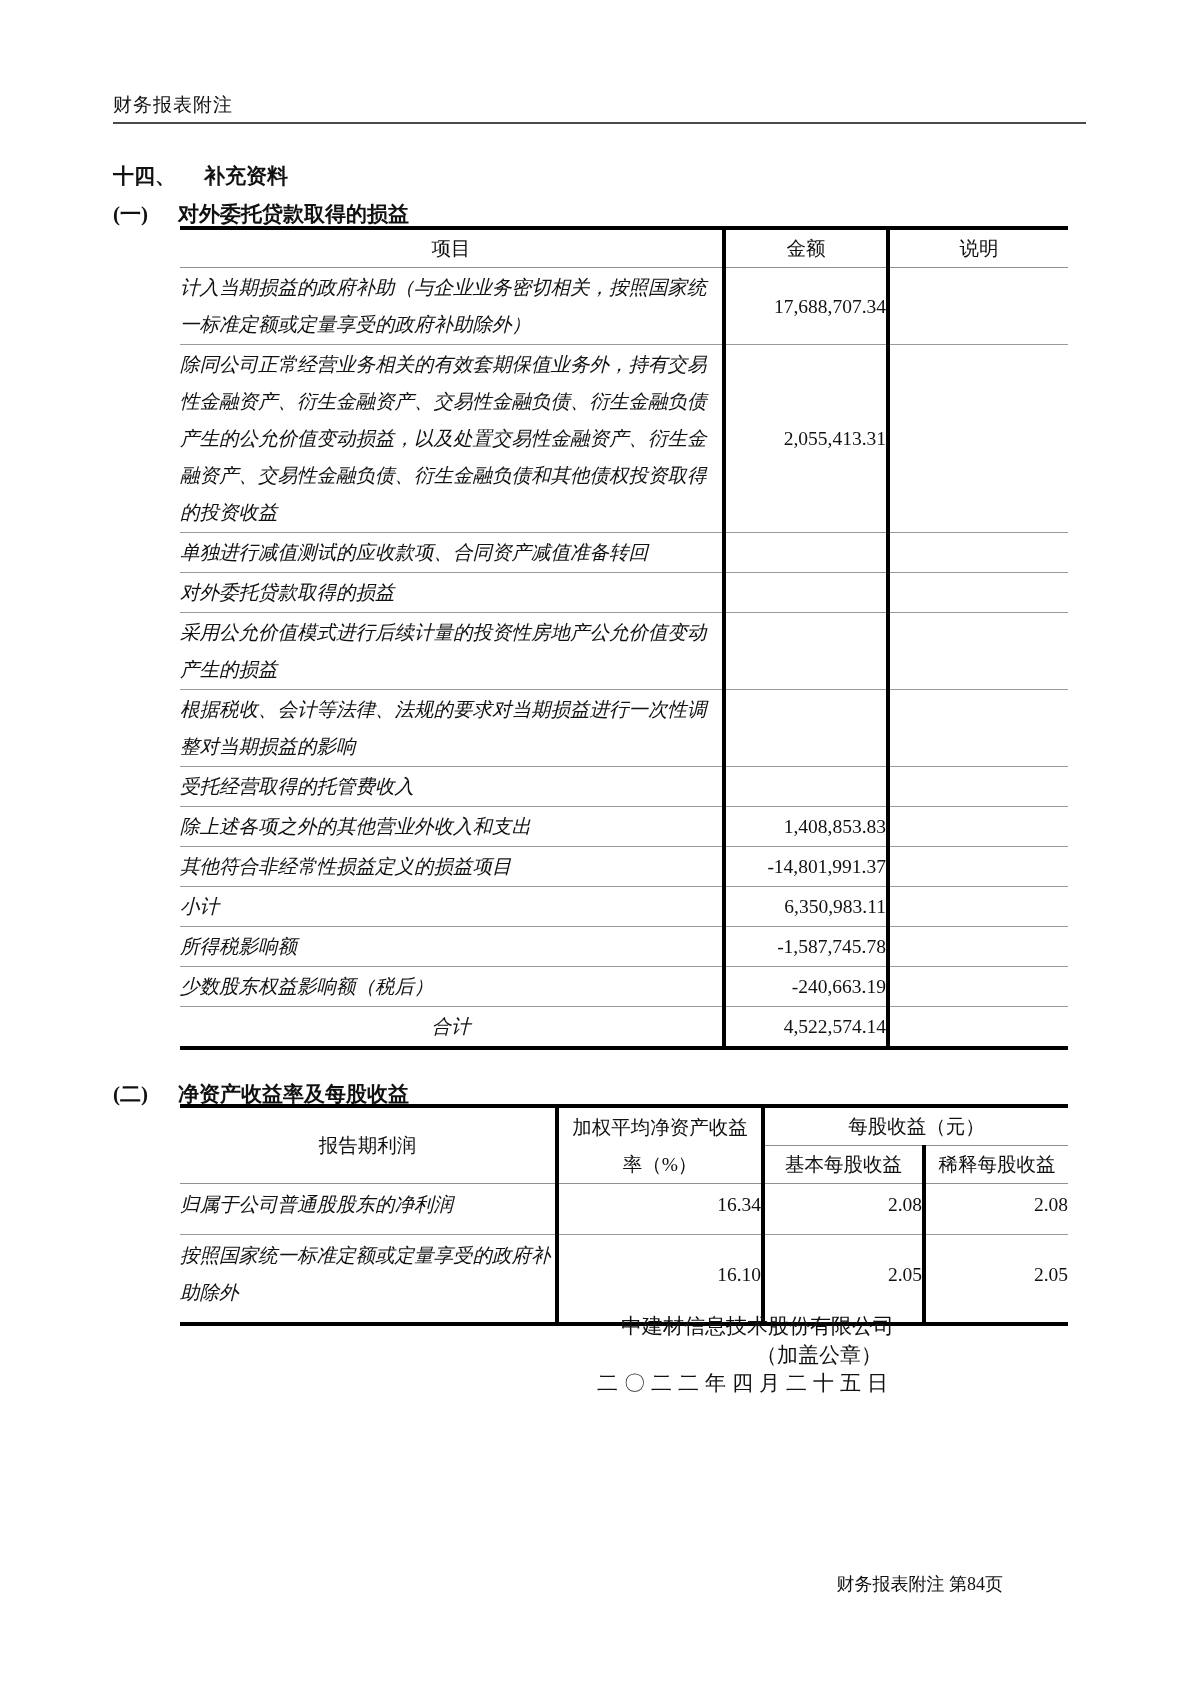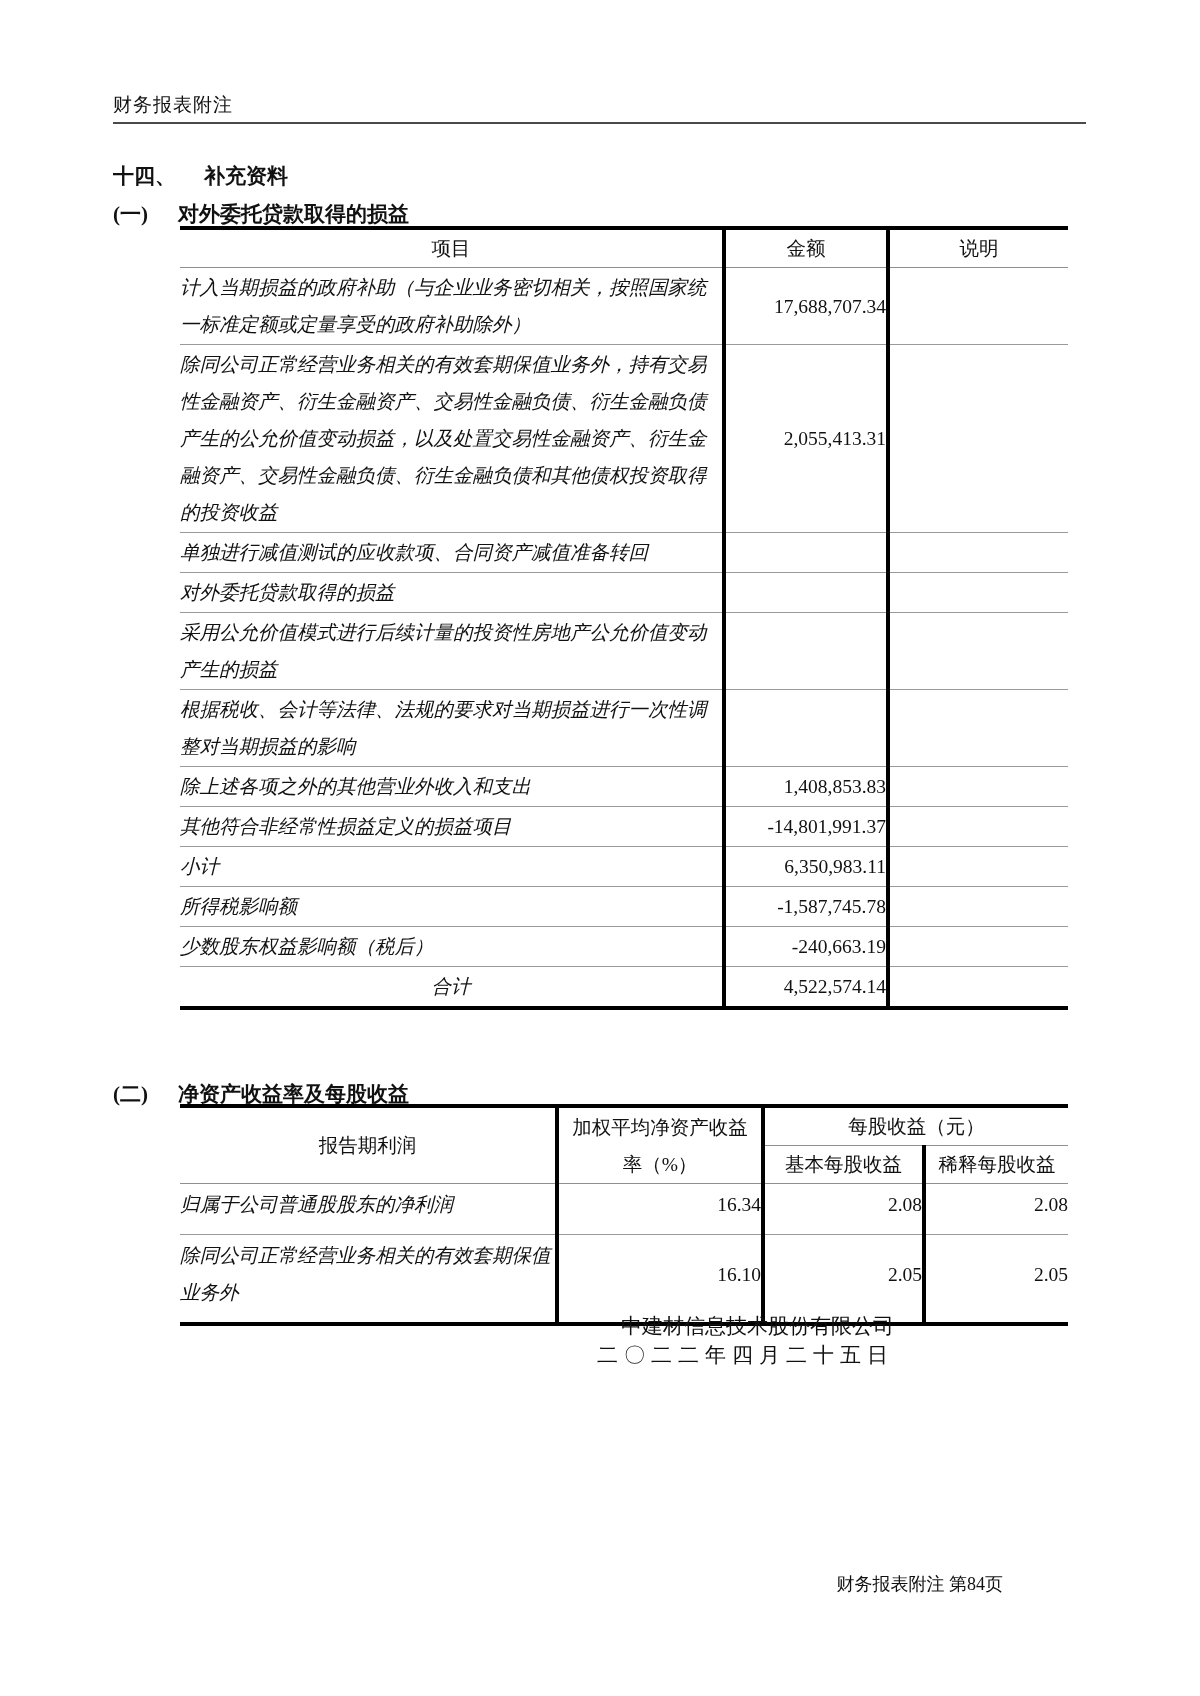--- a/index.html
+++ b/index.html
@@ -101,20 +101,25 @@
           <td class="amount vline"></td>
           <td class="note vline"></td>
         </tr>
         <tr>
           <td class="item">采用公允价值模式进行后续计量的投资性房地产公允价值变动产生的损益</td>
           <td class="amount vline"></td>
           <td class="note vline"></td>
         </tr>
         <tr>
           <td class="item">根据税收、会计等法律、法规的要求对当期损益进行一次性调整对当期损益的影响</td>
+          <td class="amount vline"></td>
+          <td class="note vline"></td>
+        </tr>
+        <tr>
+          <td class="item">受托经营取得的托管费收入</td>
           <td class="amount vline"></td>
           <td class="note vline"></td>
         </tr>
         <tr>
           <td class="item">除上述各项之外的其他营业外收入和支出</td>
           <td class="amount vline">1,408,853.83</td>
           <td class="note vline"></td>
         </tr>
         <tr>
           <td class="item">其他符合非经常性损益定义的损益项目</td>
@@ -169,28 +174,29 @@
       </tr>
     </thead>
     <tbody>
         <tr>
           <td class="item">归属于公司普通股股东的净利润</td>
           <td class="val vline">16.34</td>
           <td class="val vline">2.08</td>
           <td class="val vline">2.08</td>
         </tr>
         <tr>
-          <td class="item">除同公司正常经营业务相关的有效套期保值业务外</td>
+          <td class="item">按照国家统一标准定额或定量享受的政府补助除外</td>
           <td class="val vline">16.10</td>
           <td class="val vline">2.05</td>
           <td class="val vline">2.05</td>
         </tr>
       </tbody>
   </table>
 
   <div class="signature">
     <div>中建材信息技术股份有限公司</div>
+    <div class="seal-line">（加盖公章）</div>
     <div class="date-line">二〇二二年四月二十五日</div>
   </div>
 
   <div class="doc-footer">财务报表附注 第84页</div>
 
 </div>
 
 </body></html>

